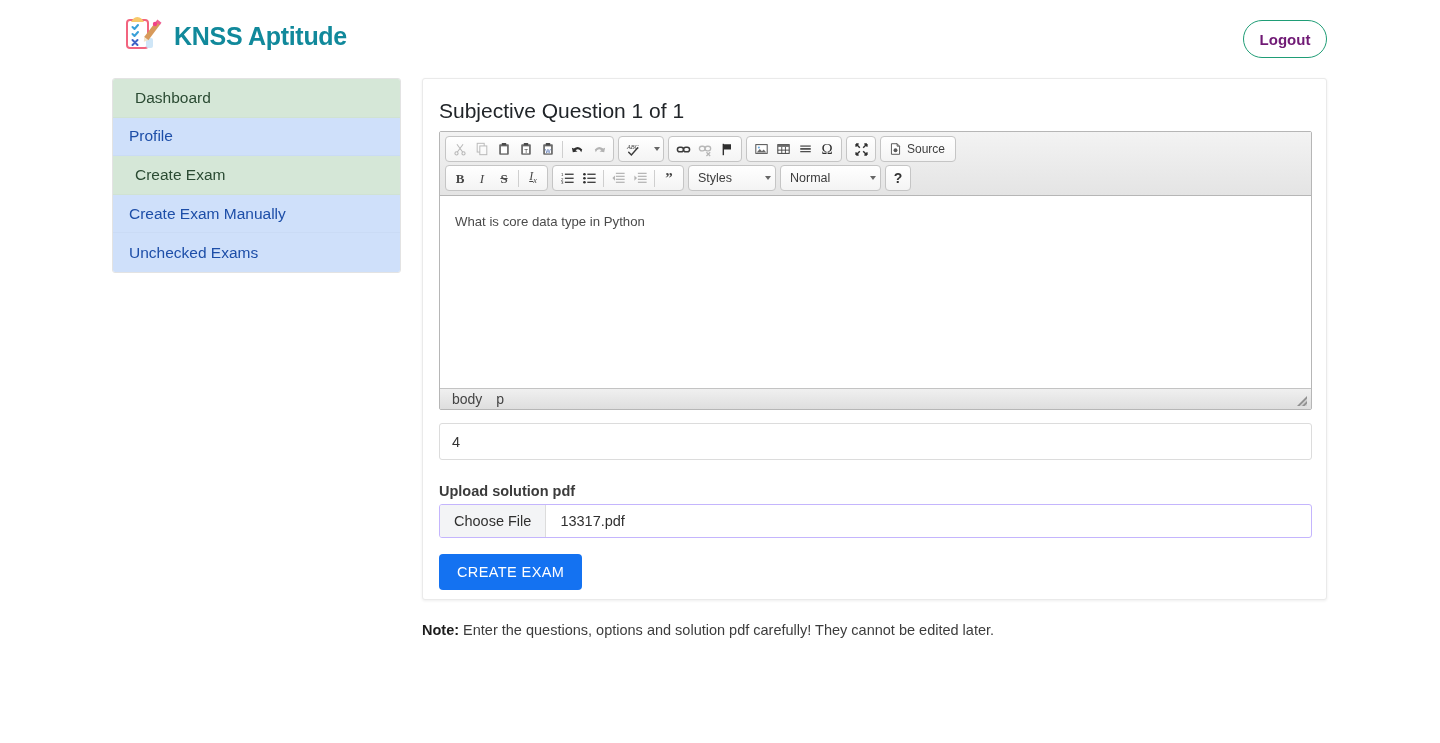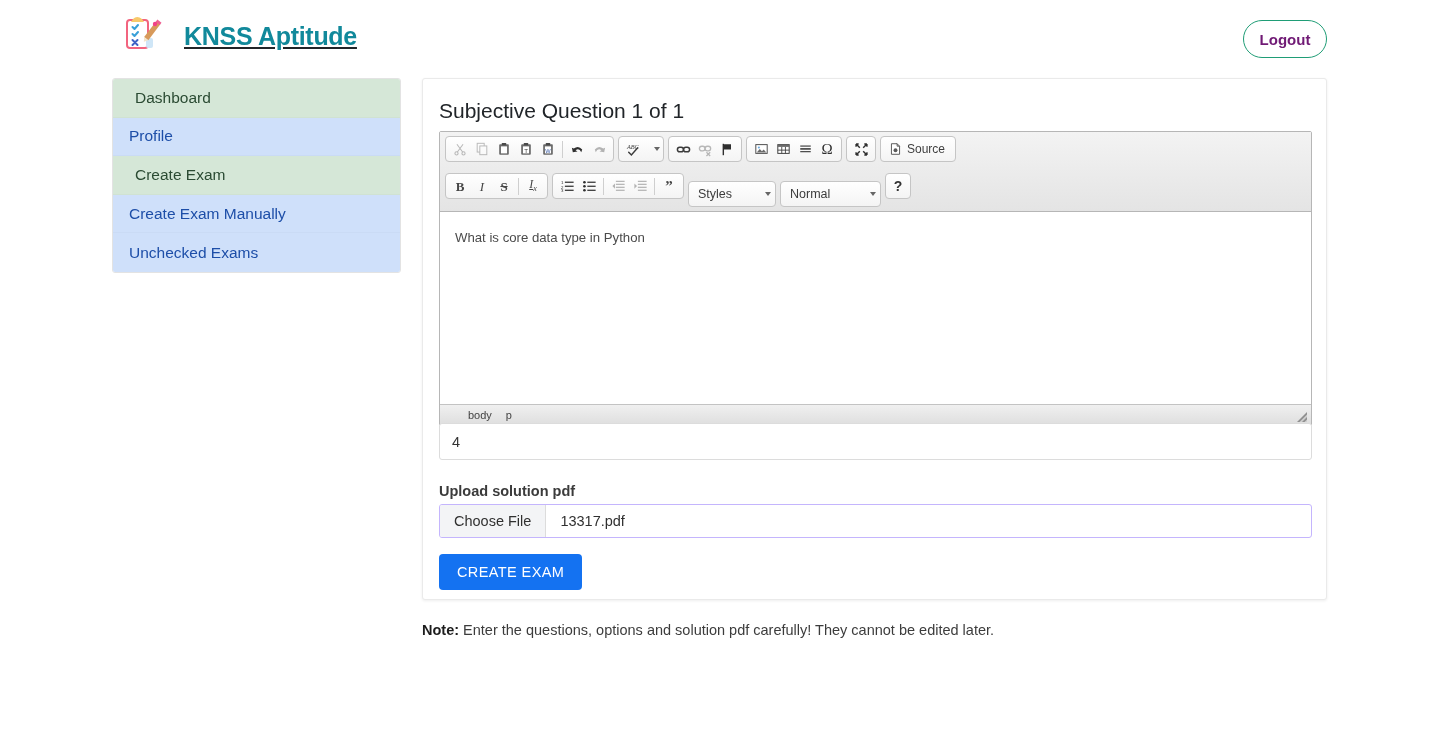--- a/index.html
+++ b/index.html
@@ -15,21 +15,21 @@
   
   .header {
     position: relative;
     height: 78px;
     display: flex;
     align-items: center;
   }
   .brand {
     position: absolute;
     left: 120px; top: 14px;
-    display: flex; align-items: center; gap: 20px; text-decoration: underline;
+    display: flex; align-items: center; gap: 10px;
   }
   .brand-logo { width: 44px; height: 44px; display: block; }
   .brand-text {
     font-size: 25px;
     font-weight: bold;
     color: #11899b;
     letter-spacing: -0.3px;
     white-space: nowrap;
   }
   .logout-btn {
@@ -151,21 +151,20 @@
   .tb-combo {
     display: flex; align-items: center; justify-content: space-between;
     background: linear-gradient(#fff, #f4f4f4);
     border: 1px solid #c5c5c5;
     border-radius: 4px;
     height: 26px;
     padding: 0 4px 0 9px;
     font-size: 12.5px;
     color: #3c3c3c;
     cursor: pointer;
-    margin-top: 16px;
   }
   .combo-styles { width: 88px; }
   .combo-format { width: 101px; }
   .caret {
     width: 0; height: 0;
     border-left: 3.5px solid transparent;
     border-right: 3.5px solid transparent;
     border-top: 4px solid #666;
     margin-left: 6px;
   }
@@ -190,23 +189,23 @@
     font-family: "Liberation Sans", sans-serif;
     overflow: hidden;
   }
   .editor-footer {
     position: relative;
     height: 21px;
     background: linear-gradient(#f0f0f0, #dedede);
     border-top: 1px solid #c3c3c3;
     display: flex;
     align-items: center;
-    padding-left: 28px;
+    padding-left: 12px;
     gap: 14px;
-    font-size: 11px;
+    font-size: 14px;
     color: #444;
   }
   .path-el { cursor: pointer; font-family: "Liberation Sans", sans-serif; }
   .resize-grip {
     position: absolute;
     right: 3px; bottom: 2px;
     width: 13px; height: 13px;
     cursor: nwse-resize;
   }
 

